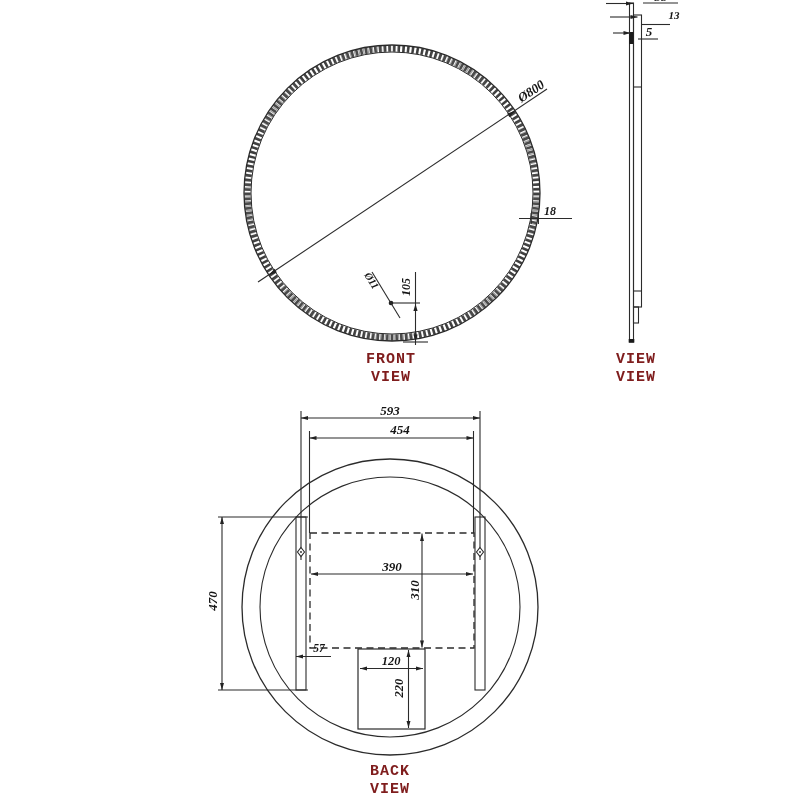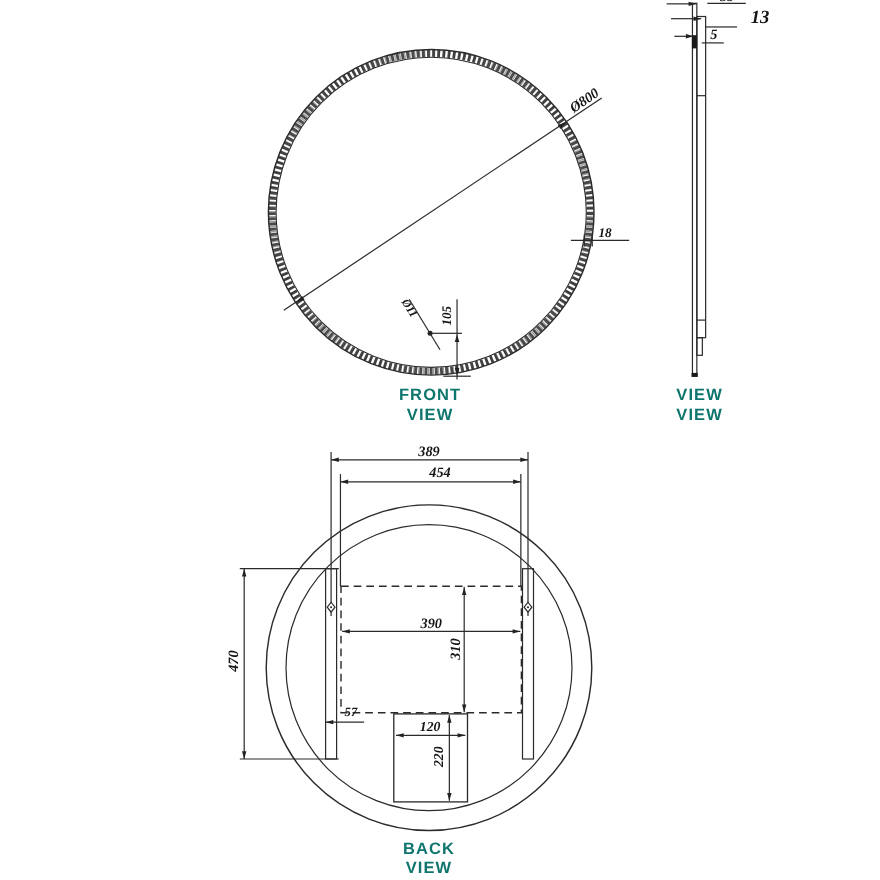--- a/index.html
+++ b/index.html
@@ -3,22 +3,22 @@
 <meta charset="utf-8">
 <style>
   html,body{margin:0;padding:0;background:#ffffff;width:800px;height:800px;overflow:hidden;}
   #stage{position:relative;width:800px;height:800px;background:#ffffff;overflow:hidden;
          font-family:"Liberation Sans",sans-serif;}
   #stage svg{position:absolute;left:0;top:0;}
   .dim{position:absolute;font-family:"Liberation Serif",serif;font-style:italic;font-weight:700;
        color:#151515;white-space:nowrap;transform:translate(-50%,-50%);line-height:1;}
   .dim.r90{transform:translate(-50%,-50%) rotate(-90deg);}
   .viewlabel{position:absolute;transform:translate(-50%,-50%);text-align:center;
-       font-family:Liberation Sans, sans-serif;font-weight:700;font-size:15px;
-       letter-spacing:1px;color:#0f766e;line-height:18px;white-space:nowrap;}
+       font-family:Liberation Mono, monospace;font-weight:700;font-size:15px;
+       letter-spacing:1px;color:#7f1d1d;line-height:18px;white-space:nowrap;}
 </style>
 </head>
 <body>
 
 <div id="stage">
 
   <svg width="800" height="800" viewBox="0 0 800 800">
     <g fill="none" stroke="#2b2b2b" stroke-width="1.1">
 
       <g>
@@ -118,24 +118,24 @@
       </g>
     </g>
   </svg>
 
   <div class="dim" style="left:531px;top:91px;font-size:13px;transform:translate(-50%,-50%) rotate(-34deg);">Ø800</div>
   <div class="dim" style="left:550px;top:211px;font-size:12px;">18</div>
   <div class="dim" style="left:371px;top:281px;font-size:10.5px;transform:translate(-50%,-50%) rotate(57deg);">Ø11</div>
   <div class="dim r90" style="left:406px;top:287px;font-size:12px;">105</div>
 
   <div class="dim" style="left:661px;top:-4px;font-size:13px;">35</div>
-  <div class="dim" style="left:691px;top:15px;font-size:17px;text-align:center;">13</div>
+  <div class="dim" style="left:674px;top:15px;font-size:11px;text-align:center;">13</div>
   <div class="dim" style="left:649px;top:31px;font-size:13px;">5</div>
 
-  <div class="dim" style="left:390px;top:410px;font-size:13px;">389</div>
+  <div class="dim" style="left:390px;top:410px;font-size:13px;">593</div>
   <div class="dim" style="left:390px;top:429px;font-size:13px;margin-left:10px;">454</div>
   <div class="dim" style="left:392px;top:566px;font-size:13px;">390</div>
   <div class="dim r90" style="left:414px;top:590px;font-size:13px;">310</div>
   <div class="dim r90" style="left:212px;top:601px;font-size:13px;">470</div>
   <div class="dim" style="left:319px;top:649px;font-size:11.5px;">57</div>
   <div class="dim" style="left:391px;top:661px;font-size:12.5px;">120</div>
   <div class="dim r90" style="left:399px;top:688px;font-size:12.5px;">220</div>
 
   <div class="viewlabel" style="left:391px;top:369px;">
     <div>FRONT</div>

